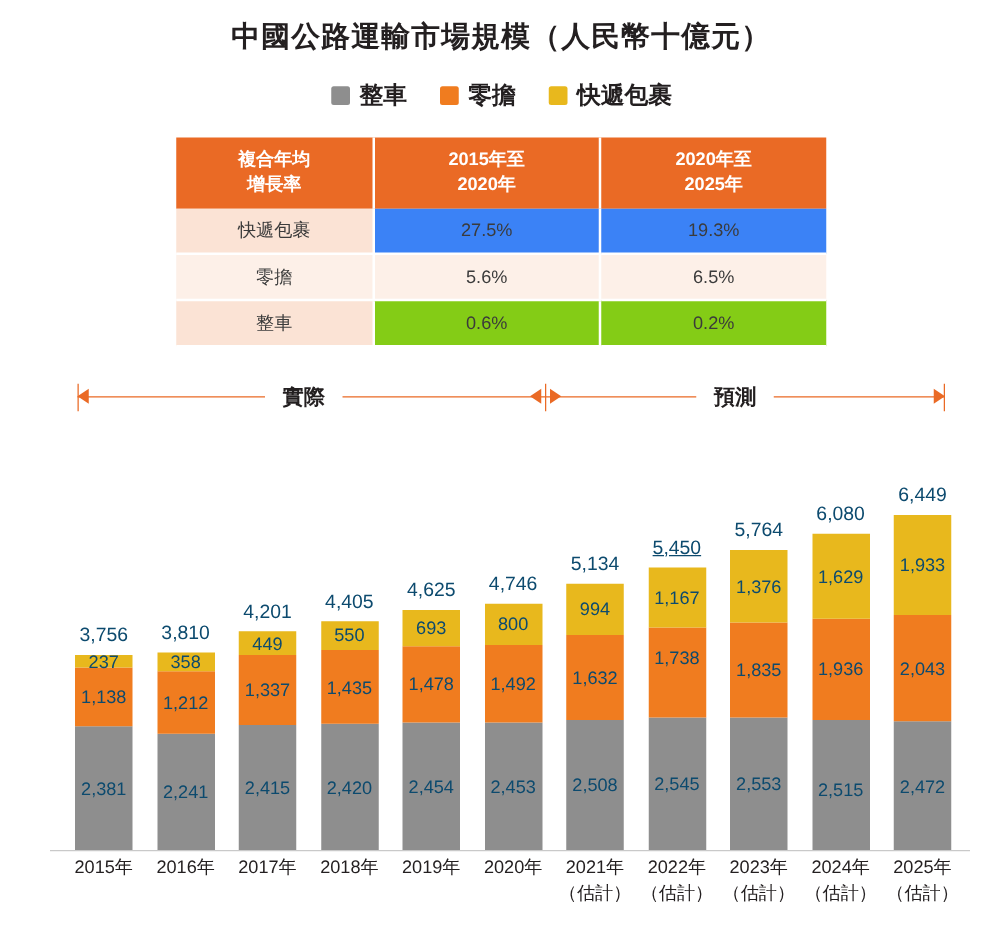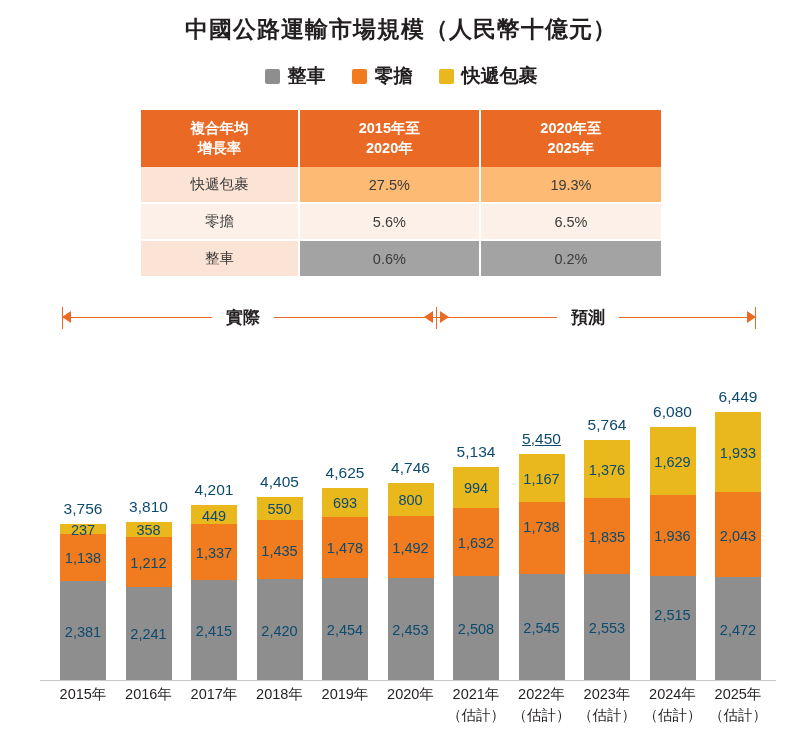--- a/index.html
+++ b/index.html
@@ -35,23 +35,23 @@
     background:#ea6a25;color:#ffffff;font-size:14.5px;font-weight:bold;
     padding:9px 4px;line-height:1.35;text-align:center;
     border-right:2px solid #ffffff;
   }
   .cagr-table th:last-child{border-right:none;}
   .cagr-table td{
     font-size:14.5px;text-align:center;padding:8px 4px;color:#3b3b3b;
     border-right:2px solid #ffffff;border-bottom:2px solid #ffffff;
   }
   .cagr-table td:last-child{border-right:none;}
-  .row-a td{background:#fdba74;}
+  .row-a td{background:#3b82f6;}
   .row-b td{background:#fdf0e8;}
-  .row-c td{background:#a3a3a3;}
+  .row-c td{background:#84cc16;}
   .cagr-table td.label-cell{background:#fbe3d5;}
   .row-b td.label-cell{background:#fdf0e8;}
   .row-c td.label-cell{background:#fbe3d5;}
   
   .phase{
     position:absolute;top:300px;left:62px;width:694px;height:36px;
   }
   .phase .axis-line{
     position:absolute;top:17px;left:0;width:694px;height:1px;background:#ea6a25;
   }
@@ -246,21 +246,21 @@
       <div class="seg seg-parcel" style="height: 57.1822px; bottom: 182.351px;"></div>
       <div class="val" style="bottom: 44.0473px;">2,553</div>
       <div class="val" style="bottom: 135.223px;">1,835</div>
       <div class="val" style="bottom: 201.942px;">1,376</div>
       <div class="val val-total" style="bottom: 245.534px;">5,764</div>
     </div>
     <div class="bar-col" style="left: 601.5px; height: 252.666px;">
       <div class="seg seg-truck" style="height: 104.515px; bottom: 0px;"></div>
       <div class="seg seg-ltl" style="height: 80.454px; bottom: 104.515px;"></div>
       <div class="seg seg-parcel" style="height: 67.6961px; bottom: 184.969px;"></div>
-      <div class="val" style="bottom: 57px;">2,515</div>
+      <div class="val" style="bottom: 39px;">2,515</div>
       <div class="val" style="bottom: 135.742px;">1,936</div>
       <div class="val" style="bottom: 209.817px;">1,629</div>
       <div class="val val-total" style="bottom: 258.666px;">6,080</div>
     </div>
     <div class="bar-col" style="left: 667px; height: 267.958px;">
       <div class="seg seg-truck" style="height: 102.728px; bottom: 0px;"></div>
       <div class="seg seg-ltl" style="height: 84.9006px; bottom: 102.728px;"></div>
       <div class="seg seg-parcel" style="height: 80.3294px; bottom: 187.629px;"></div>
       <div class="val" style="bottom: 42.3642px;">2,472</div>
       <div class="val" style="bottom: 136.179px;">2,043</div>

